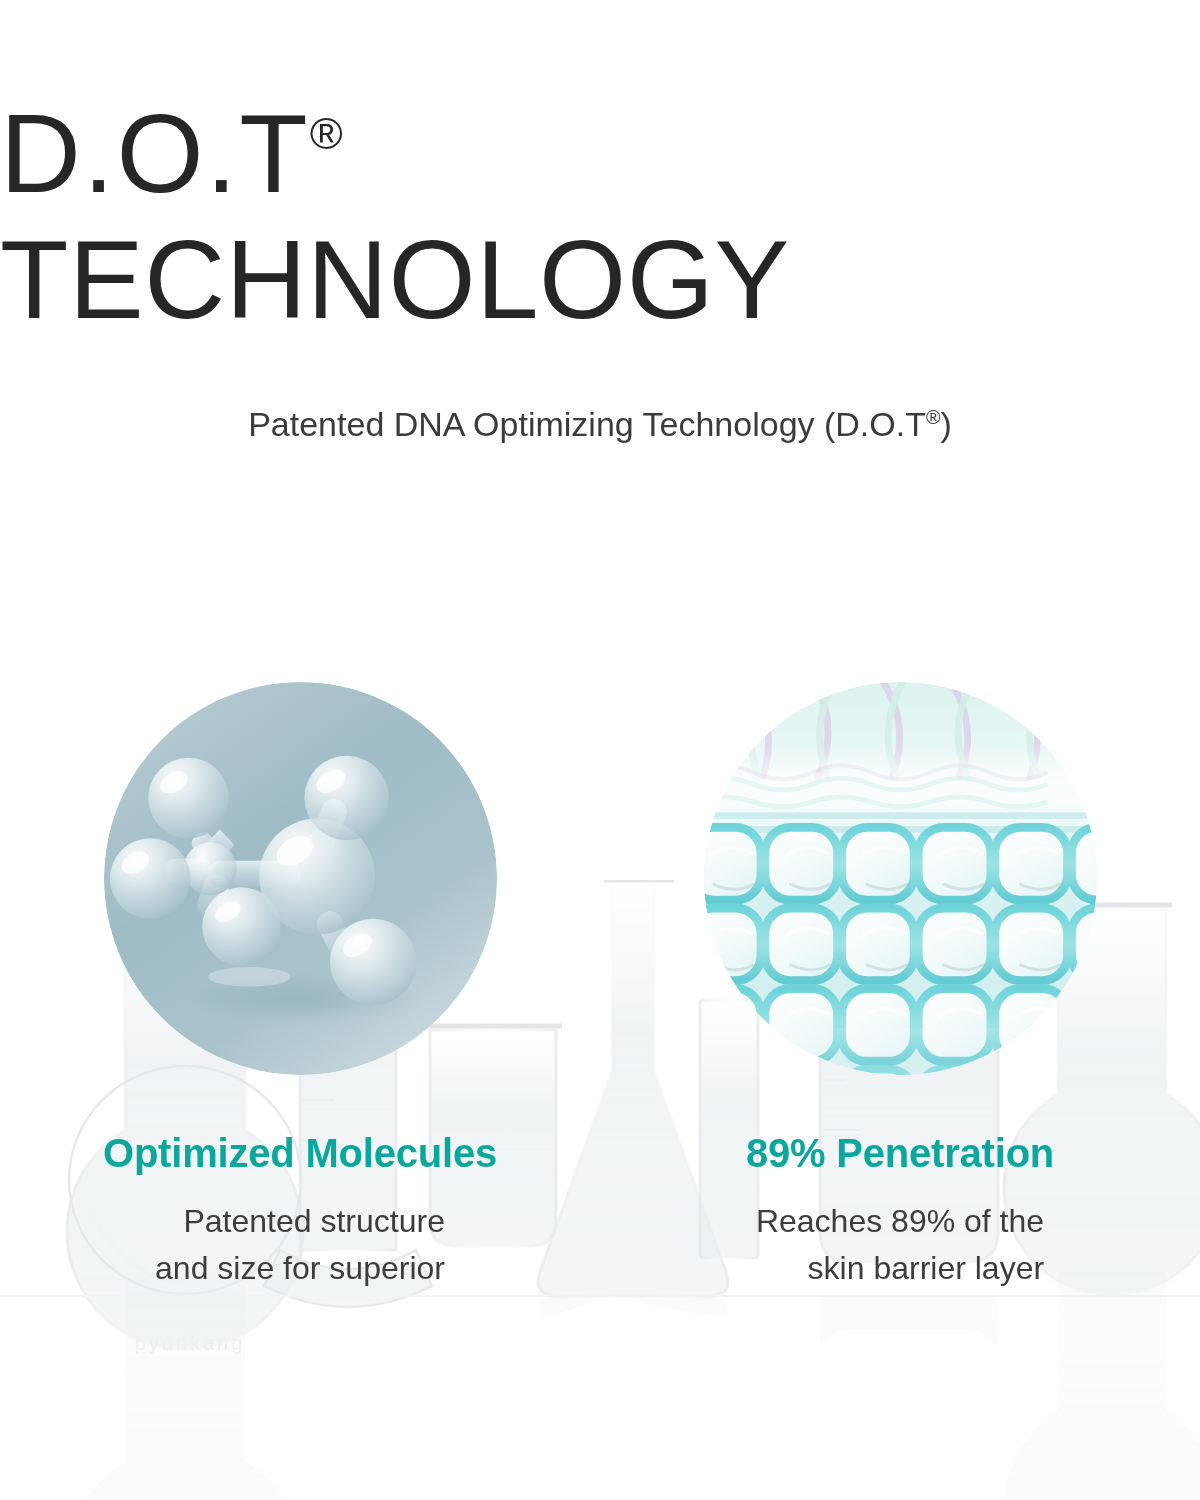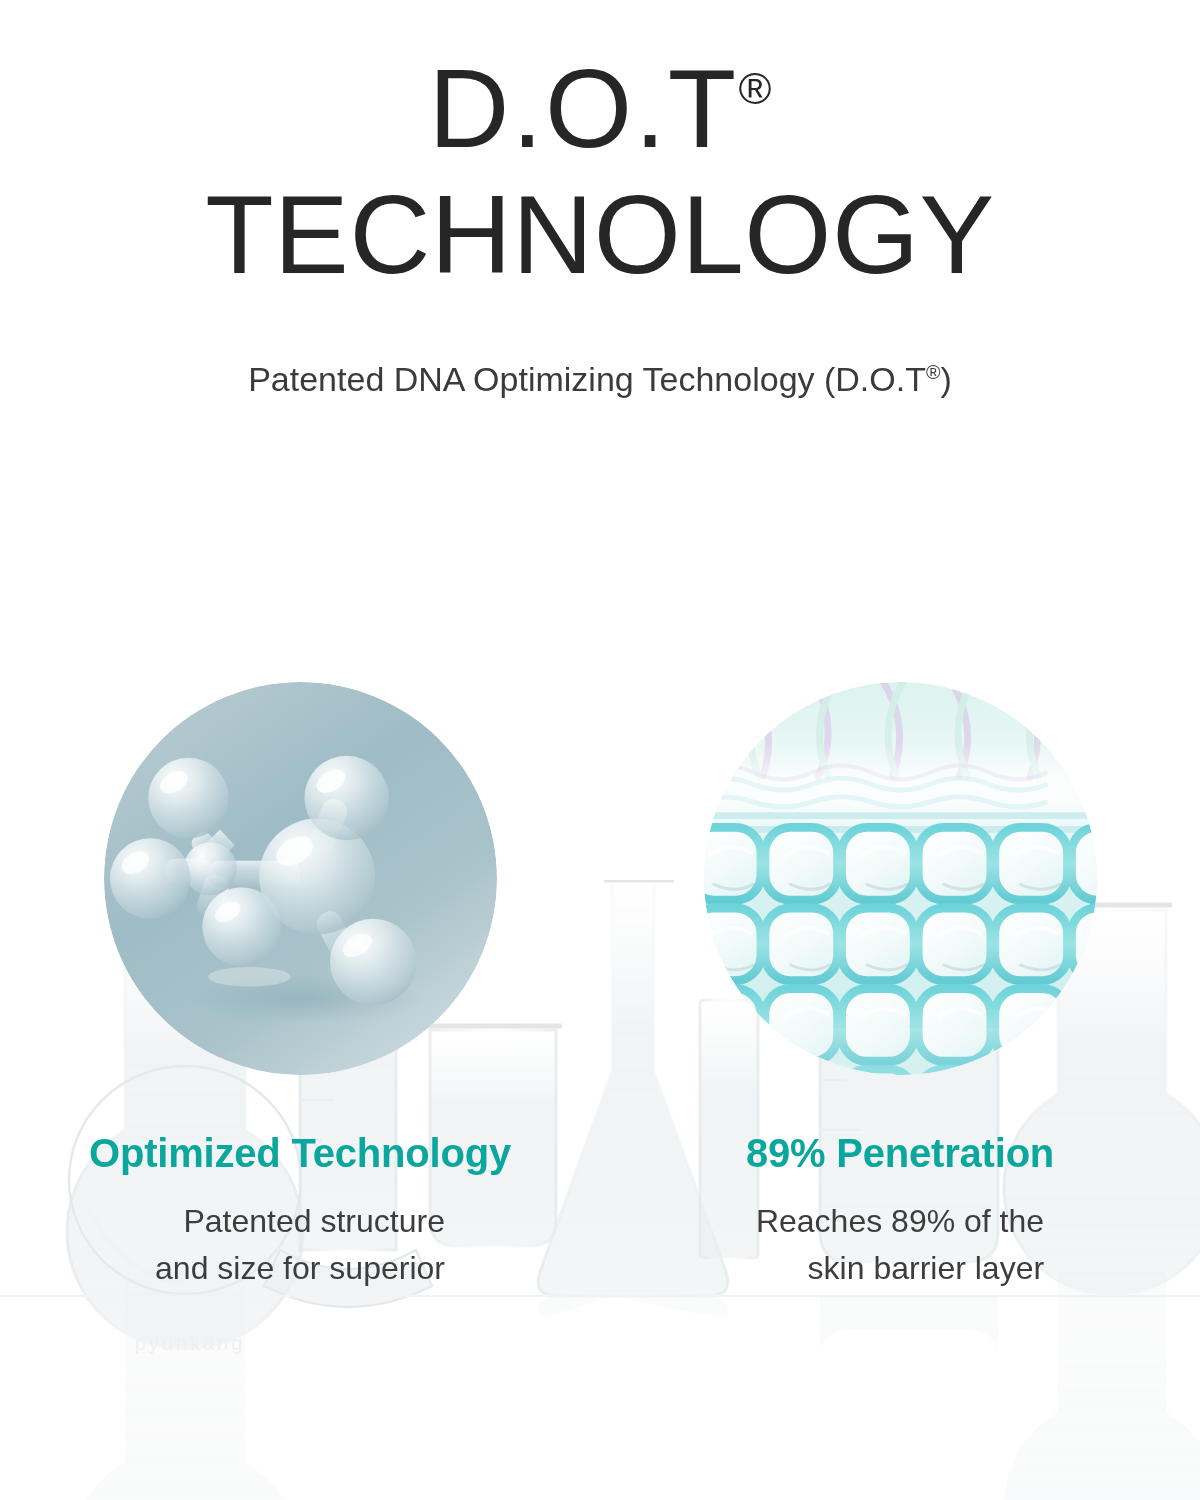--- a/index.html
+++ b/index.html
@@ -31,22 +31,22 @@
   
   .page {
     position: relative;
     z-index: 2;
     width: 1200px;
     height: 1500px;
   }
 
   
   .header {
-    padding-top: 51px;
-    text-align: center;
+    padding-top: 96px;
+    text-align: left;
   }
   .title-line1,
   .title-line2 {
     color: #262626;
     font-family: "Liberation Sans", sans-serif;
     font-weight: 400;
     letter-spacing: 0.012em;
     line-height: 1.04;
     white-space: nowrap;
   }
@@ -288,21 +288,21 @@
           <ellipse cx="194" cy="172" rx="20" ry="13" fill="#ffffff" opacity="0.82" transform="rotate(-30 194 172)"></ellipse>
 
           <circle cx="247" cy="118" r="43" fill="url(#sphereG)"></circle>
           <ellipse cx="231" cy="101" rx="16" ry="10" fill="#ffffff" opacity="0.82" transform="rotate(-30 231 101)"></ellipse>
 
           <circle cx="274" cy="285" r="44" fill="url(#sphereG)"></circle>
           <ellipse cx="258" cy="268" rx="16" ry="10" fill="#ffffff" opacity="0.72" transform="rotate(-30 258 268)"></ellipse>
         </svg>
       </div>
 
-      <div class="feat-heading">Optimized Technology</div>
+      <div class="feat-heading">Optimized Molecules</div>
       <div class="feat-body">
         <span class="ln">Patented structure</span>
         <span class="ln">and size for superior</span>
       </div>
     </div>
 
     <div class="feature">
 
       <div class="circle">
         <svg viewBox="0 0 400 400" aria-hidden="true">

